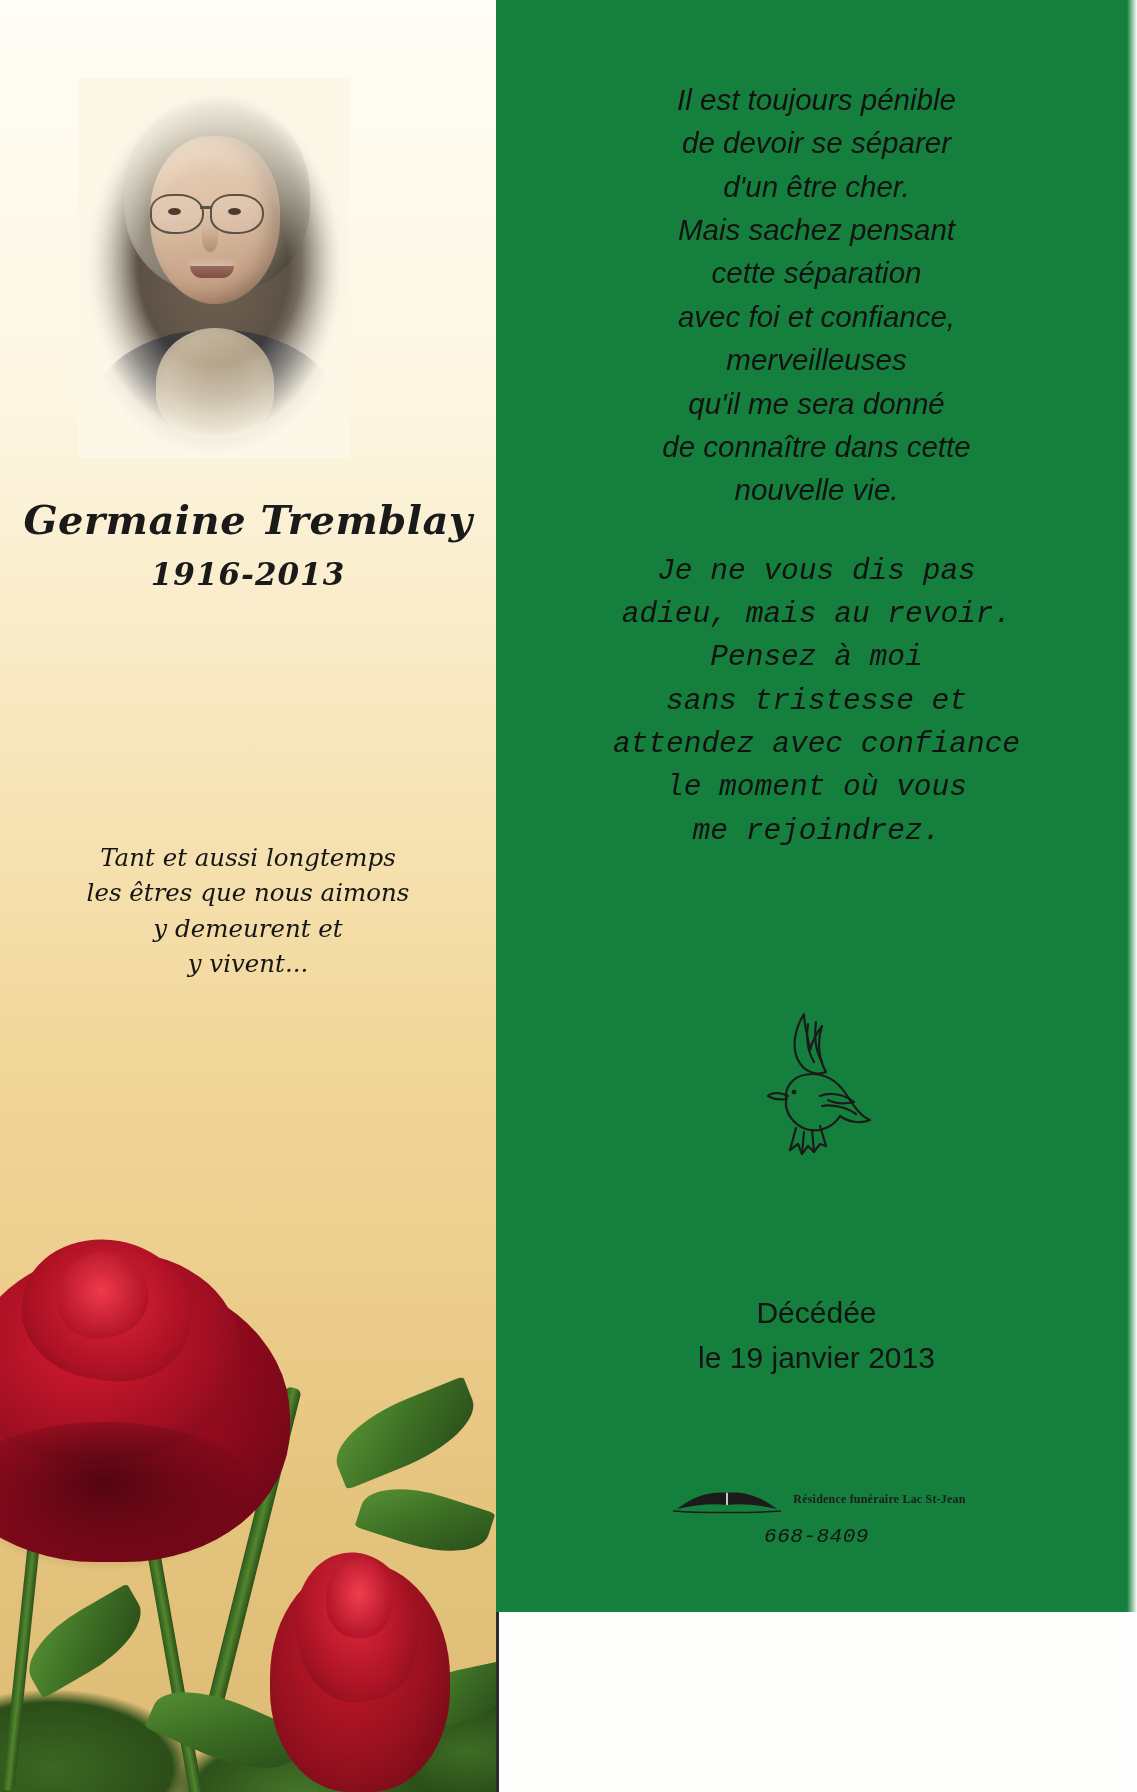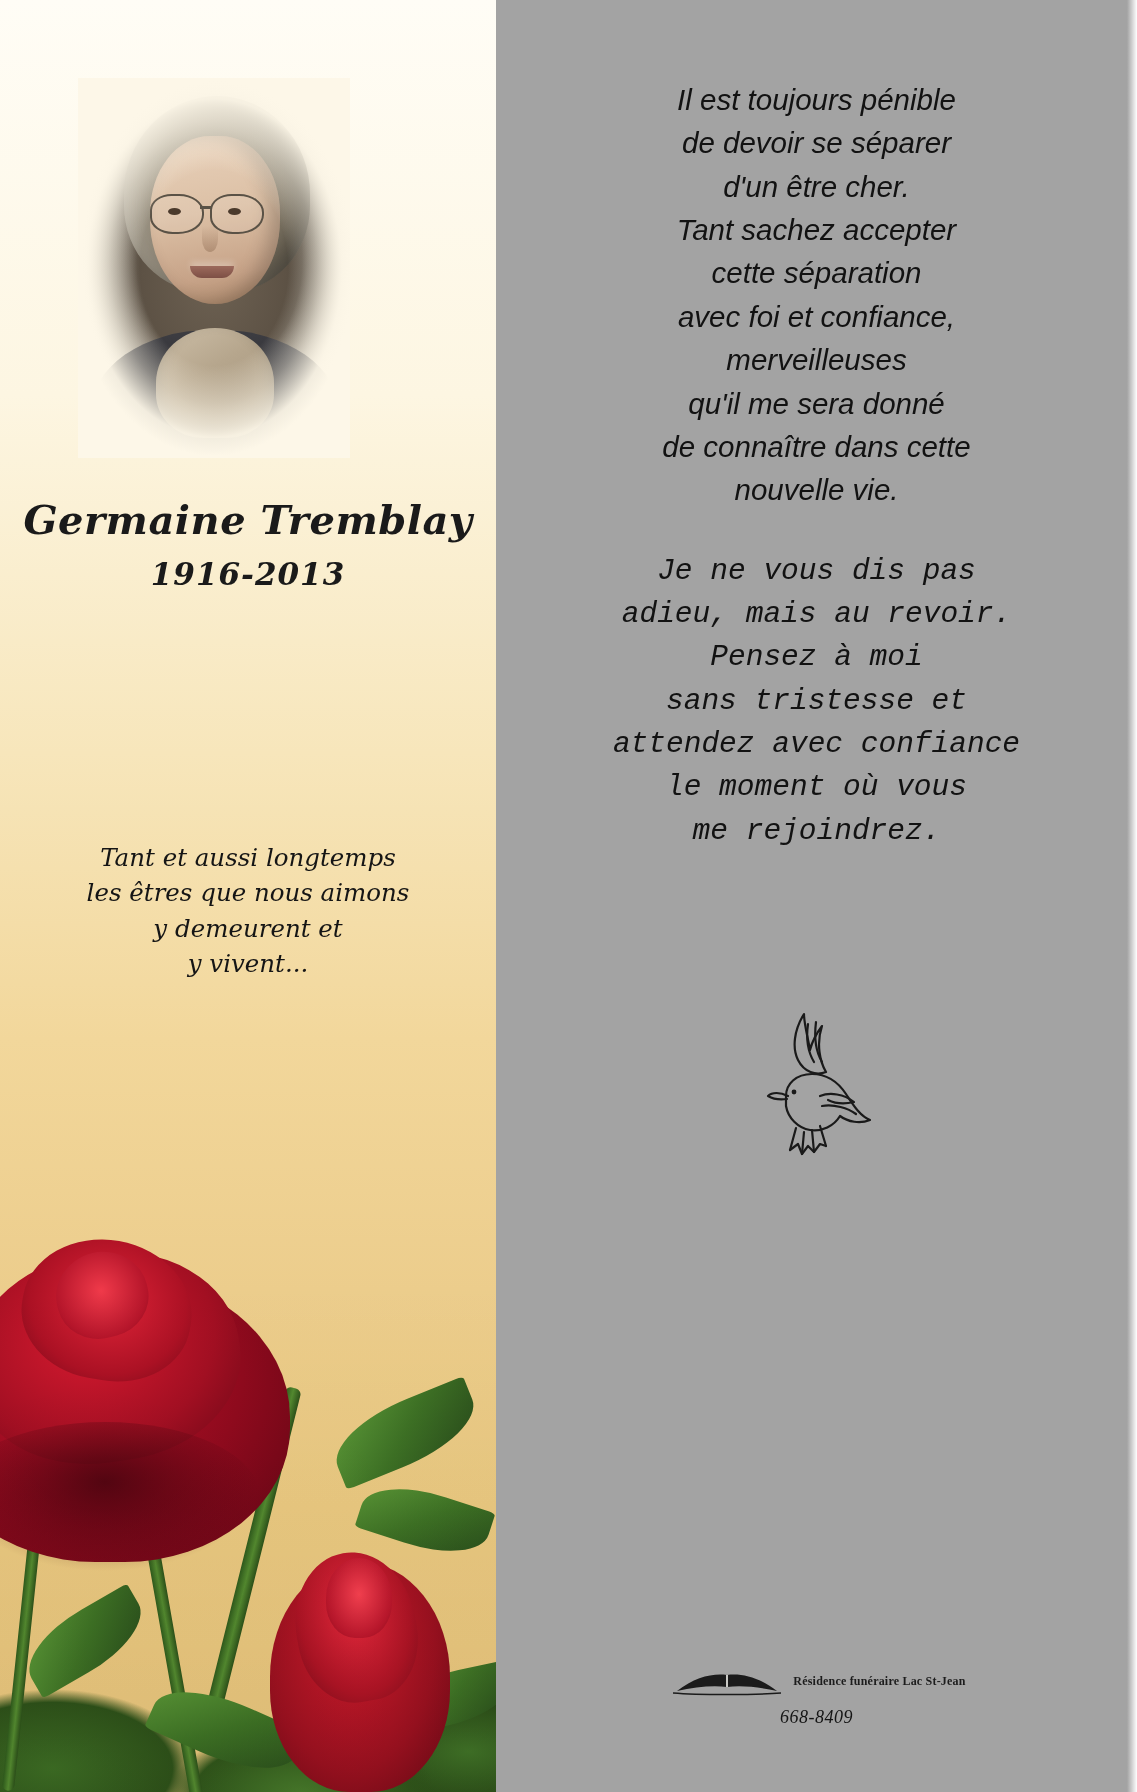--- a/index.html
+++ b/index.html
@@ -286,22 +286,22 @@
     top: 0;
     width: 3px;
     height: 1792px;
     background: #2b2b2b;
   }
 
   
   .right-panel {
     position: relative;
     flex: 1;
-    height: 1792px;
-    background: #a3a3a3;
+    height: 1612px;
+    background: #15803d;
     padding: 0;
   }
   .poem {
     position: absolute;
     left: 0; right: 0;
     top: 78px;
     text-align: center;
     font-family: "Liberation Sans", sans-serif;
     font-style: italic;
     font-size: 29.5px;
@@ -344,23 +344,23 @@
     margin-bottom: 6px;
   }
   .fh-name {
     font-family: "Liberation Serif", serif;
     font-size: 12px;
     font-weight: bold;
     color: #1c1c1c;
     letter-spacing: 0.2px;
   }
   .fh-phone {
-    font-family: Liberation Serif, serif;
+    font-family: Liberation Mono, monospace;
     font-style: italic;
-    font-size: 18px;
+    font-size: 21px;
     color: #141414;
     letter-spacing: 0.5px;
   }
   .edge-right {
     position: absolute;
     right: 0; top: 0;
     width: 10px; height: 1792px;
     background: linear-gradient(90deg, rgba(255,255,255,0), #ffffff);
   }
 </style>
@@ -433,21 +433,21 @@
 
   <div class="divider"></div>
 
   <div class="right-panel">
 
     <div class="poem">
       <div class="stanza">
         <div class="line">Il est toujours pénible</div>
         <div class="line">de devoir se séparer</div>
         <div class="line">d'un être cher.</div>
-        <div class="line">Tant sachez accepter</div>
+        <div class="line">Mais sachez pensant</div>
         <div class="line">cette séparation</div>
         <div class="line">avec foi et confiance,</div>
         <div class="line">merveilleuses</div>
         <div class="line">qu'il me sera donné</div>
         <div class="line">de connaître dans cette</div>
         <div class="line">nouvelle vie.</div>
       </div>
       <div class="stanza">
         <div class="line">Je ne vous dis pas</div>
         <div class="line">adieu, mais au revoir.</div>
@@ -474,20 +474,24 @@
 
           <path d="M78 96 C88 92 102 94 112 102 C104 104 94 104 86 100"></path>
           <path d="M80 106 C92 104 106 108 114 114"></path>
 
           <path d="M54 128 L48 150 M62 132 L60 154 M70 130 L72 152 M78 126 L84 146"></path>
           <path d="M48 150 L56 144 L60 154 L66 146 L72 152 L78 144 L84 146"></path>
         </g>
       </svg>
     </div>
 
+    <div class="death-block">
+      <div>Décédée</div>
+      <div>le 19 janvier 2013</div>
+    </div>
 
     <div class="funeral-home">
       <div class="fh-logo">
         <svg width="120" height="40" viewBox="0 0 120 40">
           <path d="M10 30 C28 16 46 12 60 14 C74 12 92 16 110 30 C92 26 74 24 60 26 C46 24 28 26 10 30 Z" fill="#1b1b1b"></path>
           <path d="M60 14 L60 26" stroke="#f7f7f2" stroke-width="1.6"></path>
           <path d="M6 32 C30 34 90 34 114 32" stroke="#1b1b1b" stroke-width="1.6" fill="none"></path>
         </svg>
         <span class="fh-name">Résidence funéraire Lac St-Jean</span>
       </div>

